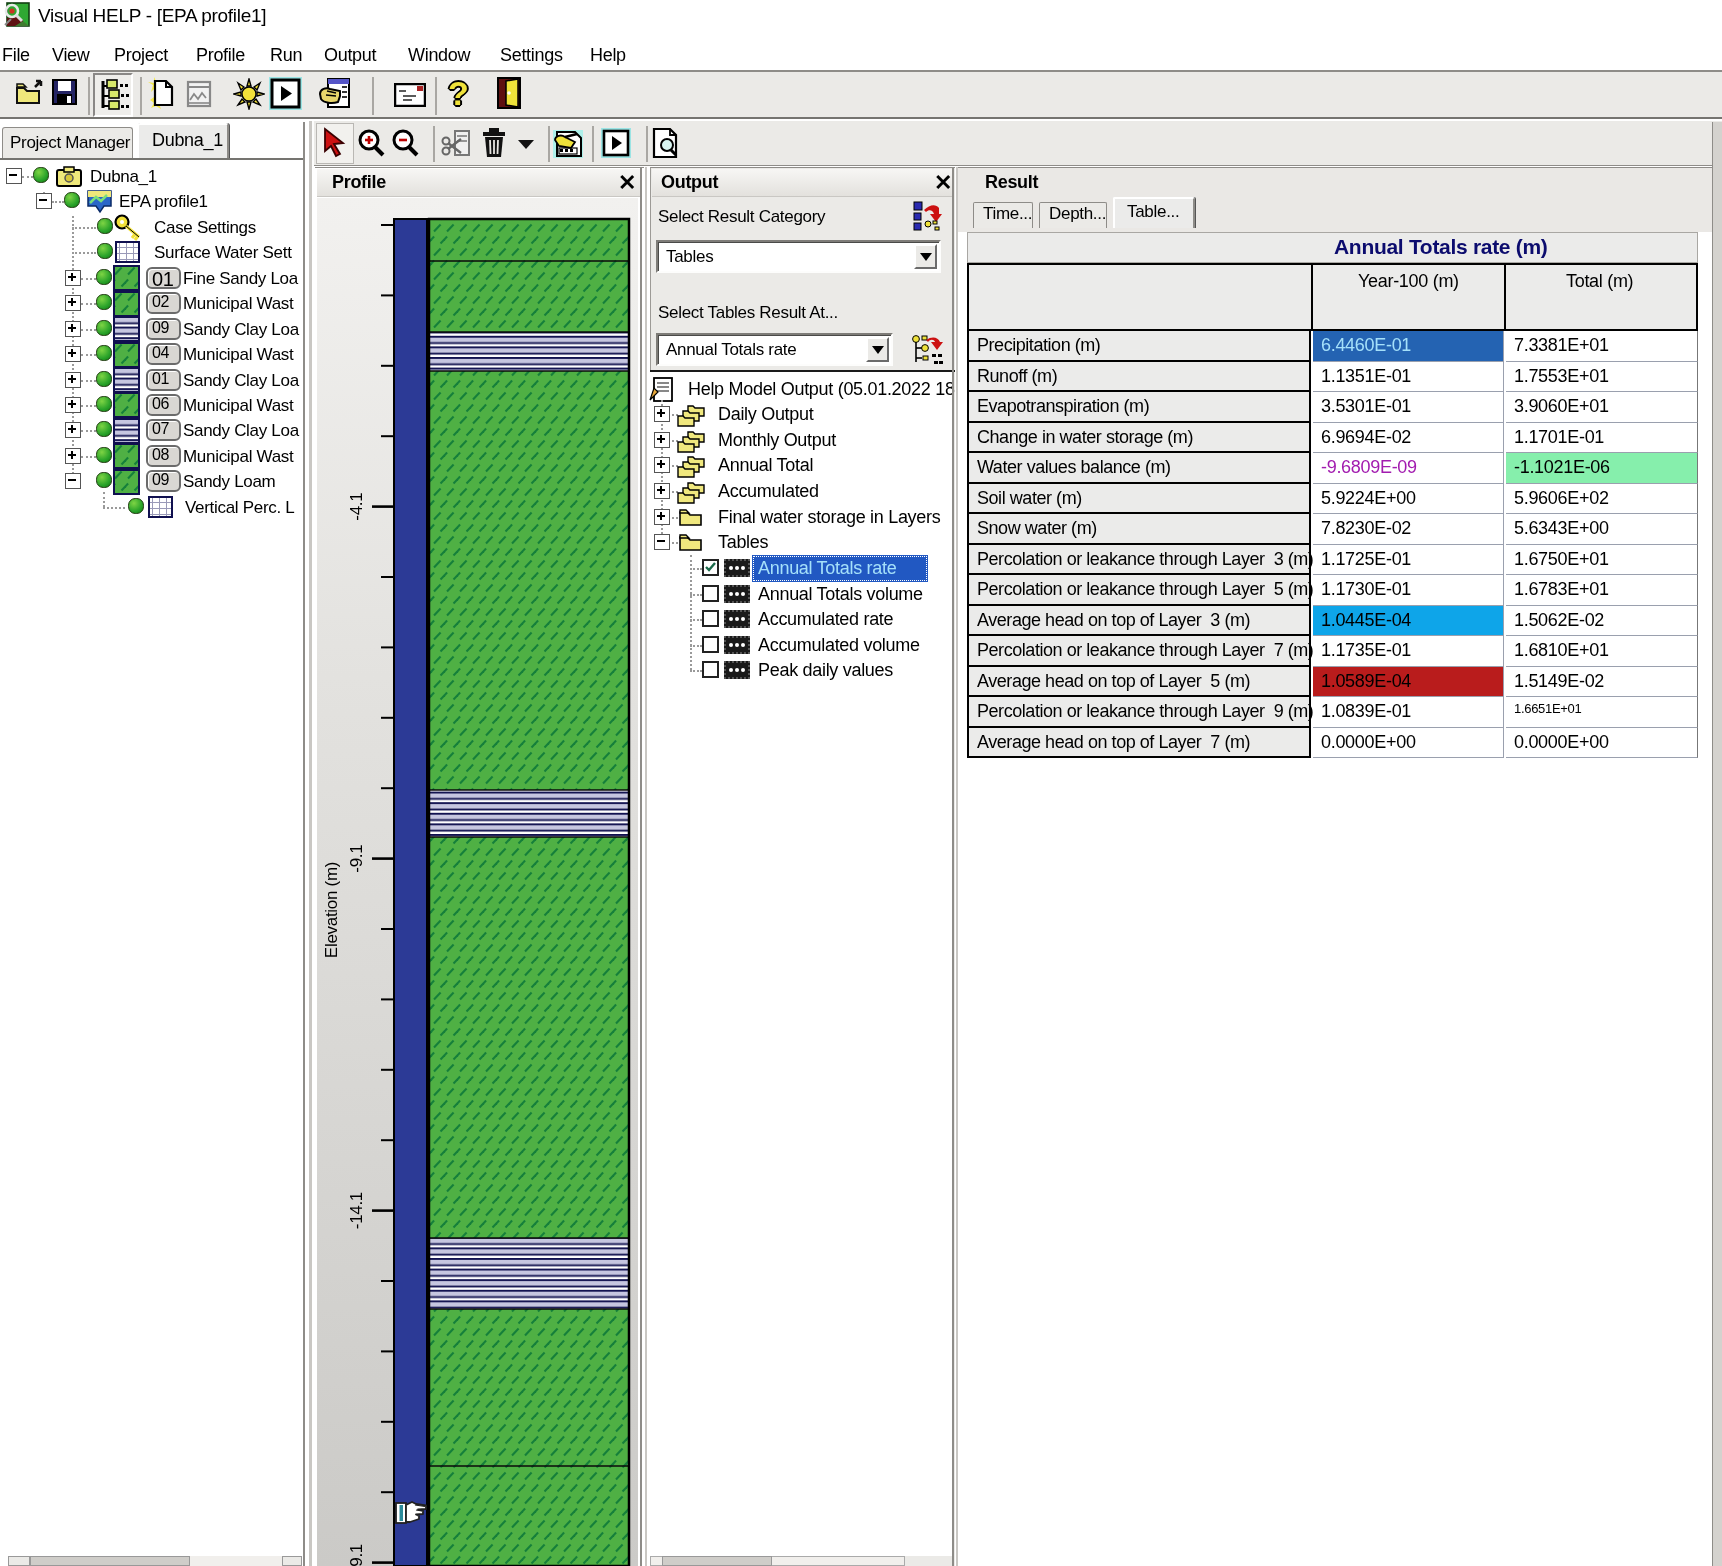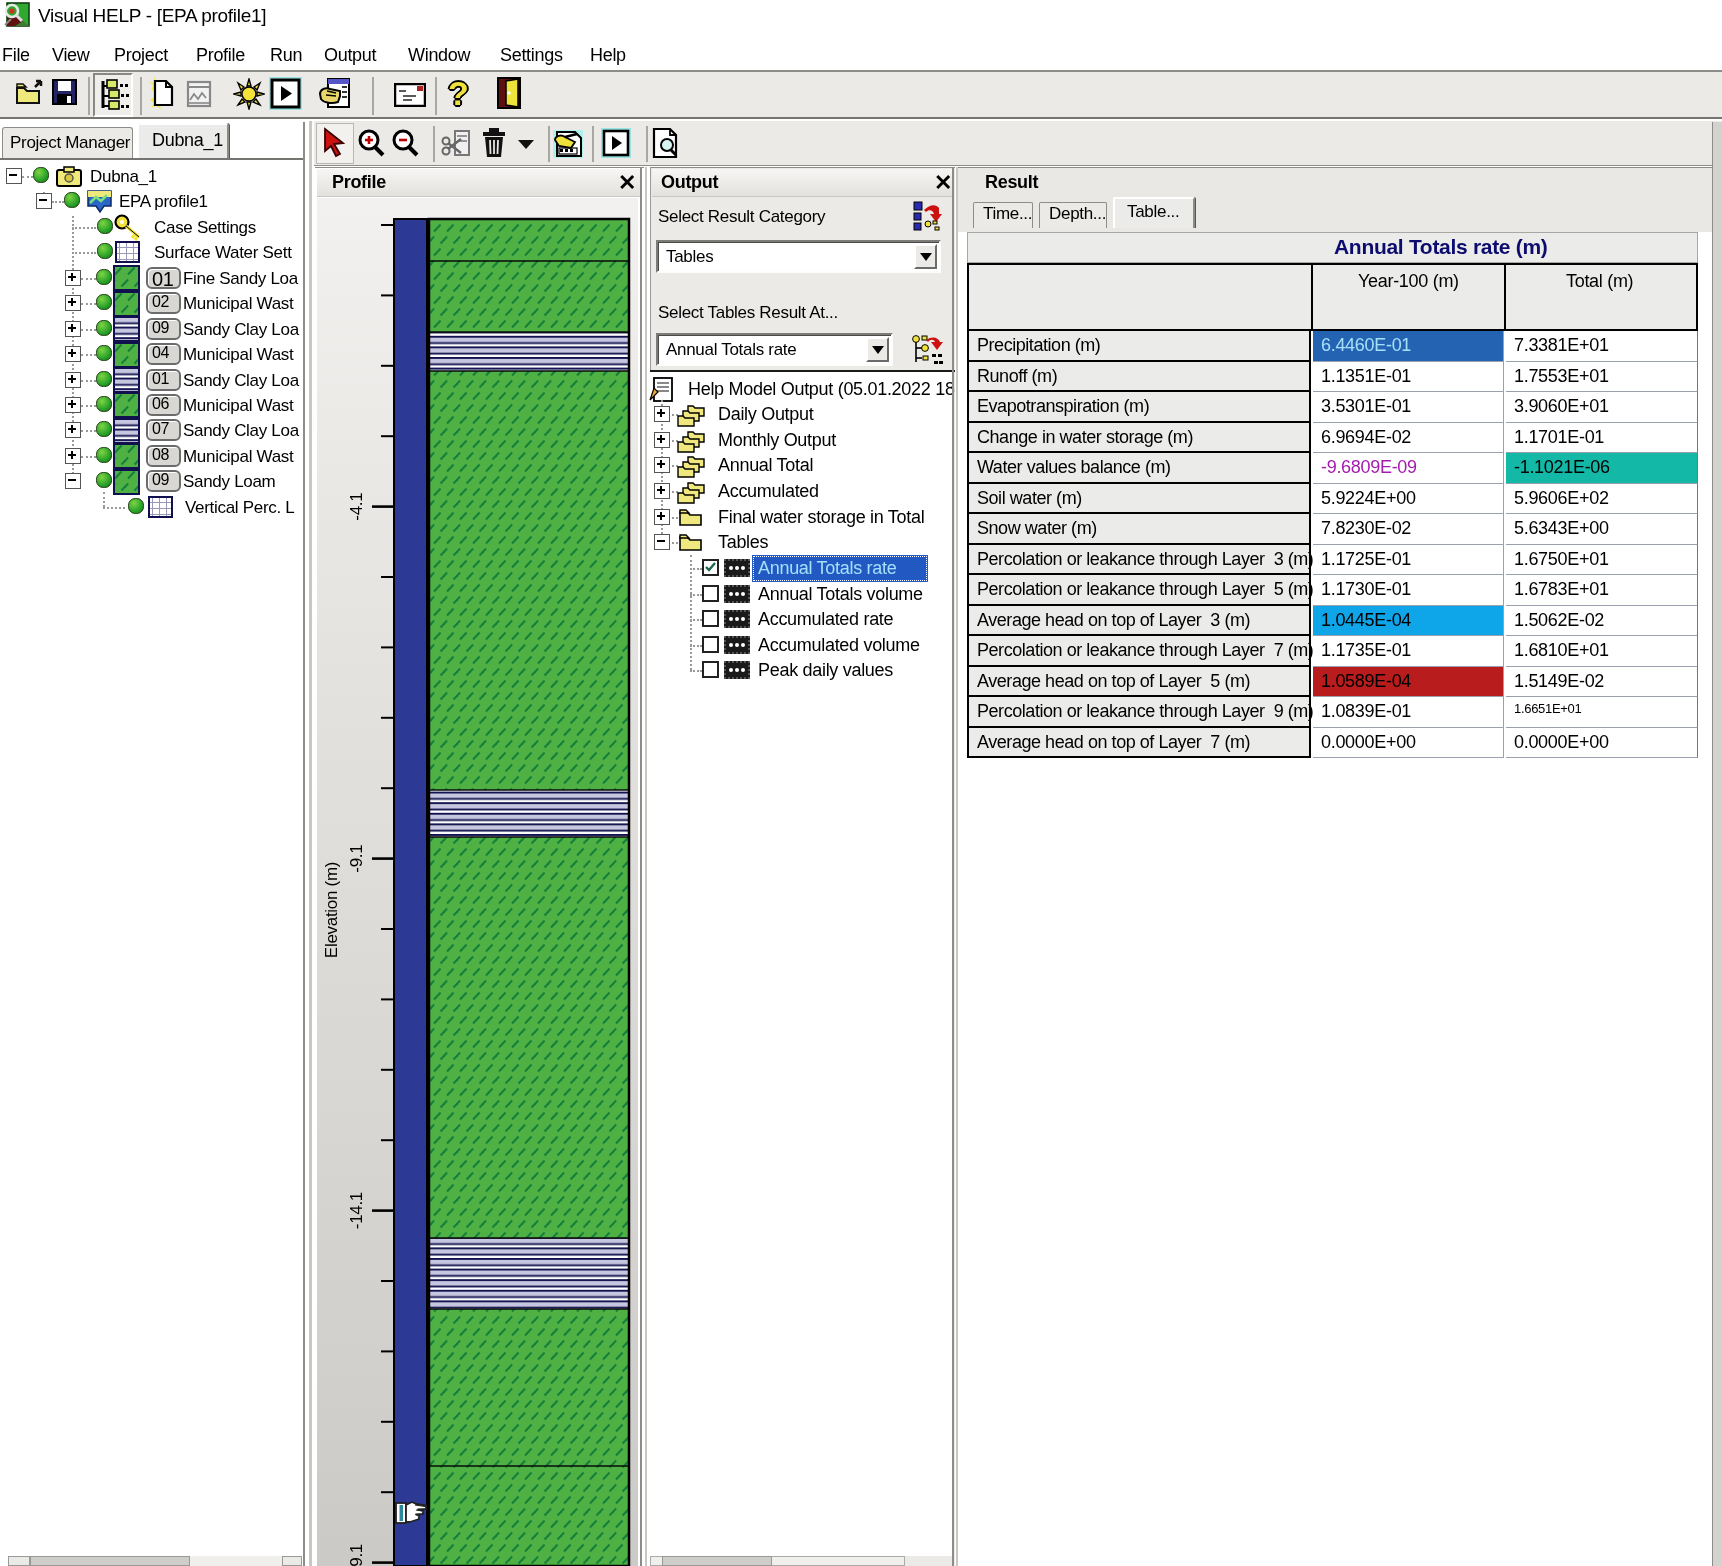--- a/index.html
+++ b/index.html
@@ -543,21 +543,21 @@
 <div class="txt" style="left:718px;top:481px;font-size:18px">Accumulated</div>
 <div class="abs" style="left:668px;top:517px;width:10px;height:0;border-top:2px dotted #9a9a9a"></div>
 <div class="abs" style="left:654px;top:509px;width:16px;height:16px;background:#fff;border:1.5px solid #555">
     <div class="abs" style="left:2px;top:5px;width:8px;height:2px;background:#000"></div>
     <div class="abs" style="left:5px;top:2px;width:2px;height:8px;background:#000"></div>
   </div>
 <svg class="abs" style="left:678px;top:506px" width="26" height="22" viewBox="0 0 26 22">
     <path d="M2 6 L2 19 L23 19 L23 9 L12 9 L9 6 Z" fill="#f0e87e" stroke="#000" stroke-width="1.6"></path>
     <path d="M2 7 L2 4 L8 4 L11 7 Z" fill="#f0e87e" stroke="#000" stroke-width="1.4"></path>
   </svg>
-<div class="txt" style="left:718px;top:507px;font-size:18px">Final water storage in Total</div>
+<div class="txt" style="left:718px;top:507px;font-size:18px">Final water storage in Layers</div>
 <div class="abs" style="left:668px;top:542px;width:10px;height:0;border-top:2px dotted #9a9a9a"></div>
 <div class="abs" style="left:654px;top:534px;width:16px;height:16px;background:#fff;border:1.5px solid #555">
     <div class="abs" style="left:2px;top:5px;width:8px;height:2px;background:#000"></div>
   </div>
 <svg class="abs" style="left:678px;top:531px" width="26" height="22" viewBox="0 0 26 22">
     <path d="M2 6 L2 19 L23 19 L23 9 L12 9 L9 6 Z" fill="#f0e87e" stroke="#000" stroke-width="1.6"></path>
     <path d="M2 7 L2 4 L8 4 L11 7 Z" fill="#f0e87e" stroke="#000" stroke-width="1.4"></path>
   </svg>
 <div class="txt" style="left:718px;top:532px;font-size:18px">Tables</div>
 <div class="abs" style="left:690px;top:555px;width:0;height:115px;border-left:2px dotted #9a9a9a"></div>
@@ -661,21 +661,21 @@
   </div>
 <div class="abs" style="left:1506px;top:422.5px;width:192px;height:30.5px;background:#fff;border-bottom:1.5px solid #9aa0ae;border-right:1.5px solid #777">
     <div class="txt" style="left:8px;top:4px;font-size:18px">1.1701E-01</div>
   </div>
 <div class="abs" style="left:967px;top:453.0px;width:344px;height:30.5px;background:#ebebea;border-left:2px solid #000;border-right:2px solid #000;border-bottom:2px solid #000">
     <div class="txt" style="left:8px;top:4px;font-size:18px;letter-spacing:-0.45px">Water values balance (m)</div>
   </div>
 <div class="abs" style="left:1313px;top:453.0px;width:191px;height:30.5px;background:#fff;border-bottom:1.5px solid #9aa0ae;border-right:1.5px solid #9aa0ae">
     <div class="txt" style="left:8px;top:4px;font-size:18px;color:#a21caf">-9.6809E-09</div>
   </div>
-<div class="abs" style="left:1506px;top:453.0px;width:192px;height:30.5px;background:#14b8a6;border-bottom:1.5px solid #9aa0ae;border-right:1.5px solid #777">
+<div class="abs" style="left:1506px;top:453.0px;width:192px;height:30.5px;background:#86efac;border-bottom:1.5px solid #9aa0ae;border-right:1.5px solid #777">
     <div class="txt" style="left:8px;top:4px;font-size:18px">-1.1021E-06</div>
   </div>
 <div class="abs" style="left:967px;top:483.5px;width:344px;height:30.5px;background:#ebebea;border-left:2px solid #000;border-right:2px solid #000;border-bottom:2px solid #000">
     <div class="txt" style="left:8px;top:4px;font-size:18px;letter-spacing:-0.45px">Soil water (m)</div>
   </div>
 <div class="abs" style="left:1313px;top:483.5px;width:191px;height:30.5px;background:#fff;border-bottom:1.5px solid #9aa0ae;border-right:1.5px solid #9aa0ae">
     <div class="txt" style="left:8px;top:4px;font-size:18px;color:#000">5.9224E+00</div>
   </div>
 <div class="abs" style="left:1506px;top:483.5px;width:192px;height:30.5px;background:#fff;border-bottom:1.5px solid #9aa0ae;border-right:1.5px solid #777">
     <div class="txt" style="left:8px;top:4px;font-size:18px">5.9606E+02</div>

